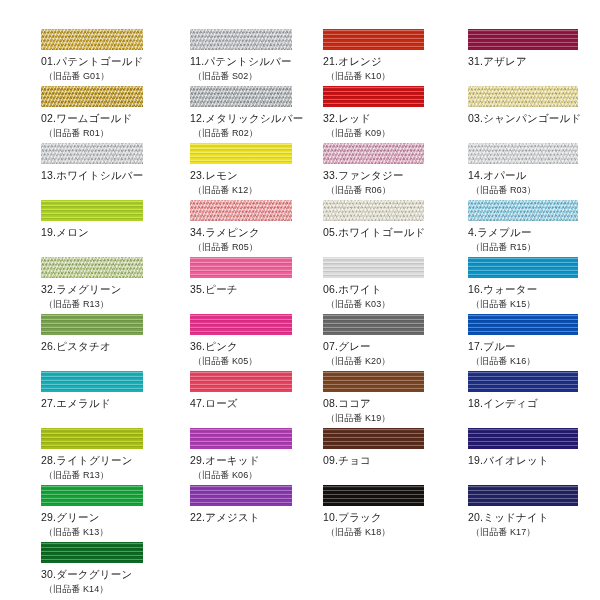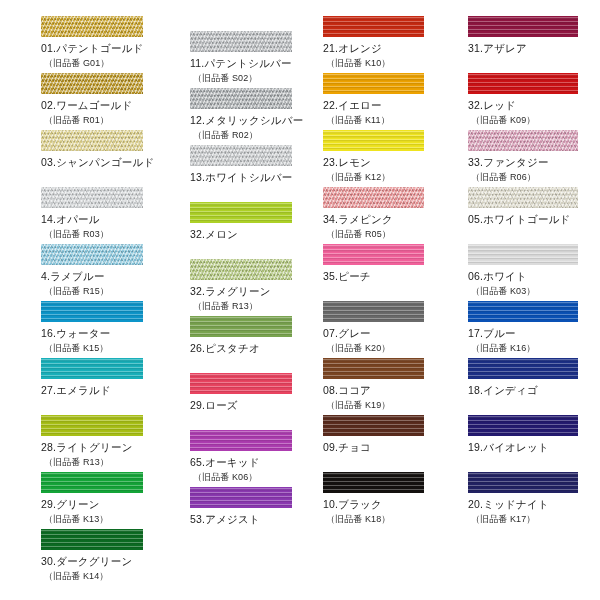--- a/index.html
+++ b/index.html
@@ -15,30 +15,30 @@
     overflow: hidden;
   }
 
   #chart {
     position: relative;
     width: 560px;
     height: 600px;
     display: grid;
     grid-template-columns: 149px 142px 144px 165px;
     grid-template-rows: repeat(10, 57px);
-    padding-top: 16px;
+    padding-top: 29px;
     box-sizing: border-box;
   }
 
   .swatch-cell {
     position: relative;
     padding-left: 41px;
     box-sizing: border-box;
   }
-  #chart > .swatch-cell:nth-child(4n+2) { padding-left: 41px; margin-top: 15px; }
+  #chart > .swatch-cell:nth-child(4n+2) { padding-left: 41px; }
   #chart > .swatch-cell:nth-child(4n+3) { padding-left: 32px; }
   #chart > .swatch-cell:nth-child(4n+0) { padding-left: 33px; }
 
   .swatch {
     width: 102px;
     height: 21px;
     position: relative;
     overflow: hidden;
     background: #ccc;
   }
@@ -130,25 +130,20 @@
       <div class="swatch sparkle" style="background: rgb(187, 149, 34);"></div>
       <div class="name">02.ワームゴールド</div>
       <div class="oldcode">（旧品番 R01）</div>
     </div>
     <div class="swatch-cell">
       <div class="swatch sparkle" style="background: rgb(167, 171, 174);"></div>
       <div class="name">12.メタリックシルバー</div>
       <div class="oldcode">（旧品番 R02）</div>
     </div>
     <div class="swatch-cell">
-      <div class="swatch" style="background: rgb(237, 162, 0);"></div>
-      <div class="name">22.イエロー</div>
-      <div class="oldcode">（旧品番 K11）</div>
-    </div>
-    <div class="swatch-cell">
       <div class="swatch" style="background: rgb(204, 18, 21);"></div>
       <div class="name">32.レッド</div>
       <div class="oldcode">（旧品番 K09）</div>
     </div>
     <div class="swatch-cell">
       <div class="swatch sparkle" style="background: rgb(221, 208, 138);"></div>
       <div class="name">03.シャンパンゴールド</div>
       <div class="oldcode empty"></div>
     </div>
     <div class="swatch-cell">
@@ -166,21 +161,21 @@
       <div class="name">33.ファンタジー</div>
       <div class="oldcode">（旧品番 R06）</div>
     </div>
     <div class="swatch-cell">
       <div class="swatch sparkle" style="background: rgb(207, 210, 212);"></div>
       <div class="name">14.オパール</div>
       <div class="oldcode">（旧品番 R03）</div>
     </div>
     <div class="swatch-cell">
       <div class="swatch" style="background: rgb(173, 209, 39);"></div>
-      <div class="name">32.メロン</div>
+      <div class="name">19.メロン</div>
       <div class="oldcode empty"></div>
     </div>
     <div class="swatch-cell">
       <div class="swatch sparkle" style="background: rgb(232, 143, 145);"></div>
       <div class="name">34.ラメピンク</div>
       <div class="oldcode">（旧品番 R05）</div>
     </div>
     <div class="swatch-cell">
       <div class="swatch sparkle" style="background: rgb(220, 217, 201);"></div>
       <div class="name">05.ホワイトゴールド</div>
@@ -210,77 +205,82 @@
       <div class="swatch" style="background: rgb(13, 149, 201);"></div>
       <div class="name">16.ウォーター</div>
       <div class="oldcode">（旧品番 K15）</div>
     </div>
     <div class="swatch-cell">
       <div class="swatch" style="background: rgb(122, 164, 80);"></div>
       <div class="name">26.ピスタチオ</div>
       <div class="oldcode empty"></div>
     </div>
     <div class="swatch-cell">
+      <div class="swatch" style="background: rgb(232, 49, 139);"></div>
+      <div class="name">36.ピンク</div>
+      <div class="oldcode">（旧品番 K05）</div>
+    </div>
+    <div class="swatch-cell">
       <div class="swatch" style="background: rgb(106, 106, 106);"></div>
       <div class="name">07.グレー</div>
       <div class="oldcode">（旧品番 K20）</div>
     </div>
     <div class="swatch-cell">
       <div class="swatch" style="background: rgb(10, 81, 181);"></div>
       <div class="name">17.ブルー</div>
       <div class="oldcode">（旧品番 K16）</div>
     </div>
     <div class="swatch-cell">
       <div class="swatch" style="background: rgb(25, 176, 186);"></div>
       <div class="name">27.エメラルド</div>
       <div class="oldcode empty"></div>
     </div>
     <div class="swatch-cell">
       <div class="swatch" style="background: rgb(233, 67, 96);"></div>
-      <div class="name">29.ローズ</div>
+      <div class="name">47.ローズ</div>
       <div class="oldcode empty"></div>
     </div>
     <div class="swatch-cell">
       <div class="swatch" style="background: rgb(123, 69, 34);"></div>
       <div class="name">08.ココア</div>
       <div class="oldcode">（旧品番 K19）</div>
     </div>
     <div class="swatch-cell">
       <div class="swatch" style="background: rgb(27, 47, 134);"></div>
       <div class="name">18.インディゴ</div>
       <div class="oldcode empty"></div>
     </div>
     <div class="swatch-cell">
       <div class="swatch" style="background: rgb(168, 191, 22);"></div>
       <div class="name">28.ライトグリーン</div>
       <div class="oldcode">（旧品番 R13）</div>
     </div>
     <div class="swatch-cell">
       <div class="swatch" style="background: rgb(173, 60, 176);"></div>
-      <div class="name">65.オーキッド</div>
+      <div class="name">29.オーキッド</div>
       <div class="oldcode">（旧品番 K06）</div>
     </div>
     <div class="swatch-cell">
       <div class="swatch" style="background: rgb(90, 43, 29);"></div>
       <div class="name">09.チョコ</div>
       <div class="oldcode empty"></div>
     </div>
     <div class="swatch-cell">
       <div class="swatch" style="background: rgb(36, 26, 112);"></div>
       <div class="name">19.バイオレット</div>
       <div class="oldcode empty"></div>
     </div>
     <div class="swatch-cell">
       <div class="swatch" style="background: rgb(20, 165, 56);"></div>
       <div class="name">29.グリーン</div>
       <div class="oldcode">（旧品番 K13）</div>
     </div>
     <div class="swatch-cell">
       <div class="swatch" style="background: rgb(138, 56, 176);"></div>
-      <div class="name">53.アメジスト</div>
+      <div class="name">22.アメジスト</div>
       <div class="oldcode empty"></div>
     </div>
     <div class="swatch-cell">
       <div class="swatch" style="background: rgb(20, 17, 15);"></div>
       <div class="name">10.ブラック</div>
       <div class="oldcode">（旧品番 K18）</div>
     </div>
     <div class="swatch-cell">
       <div class="swatch" style="background: rgb(34, 34, 99);"></div>
       <div class="name">20.ミッドナイト</div>

